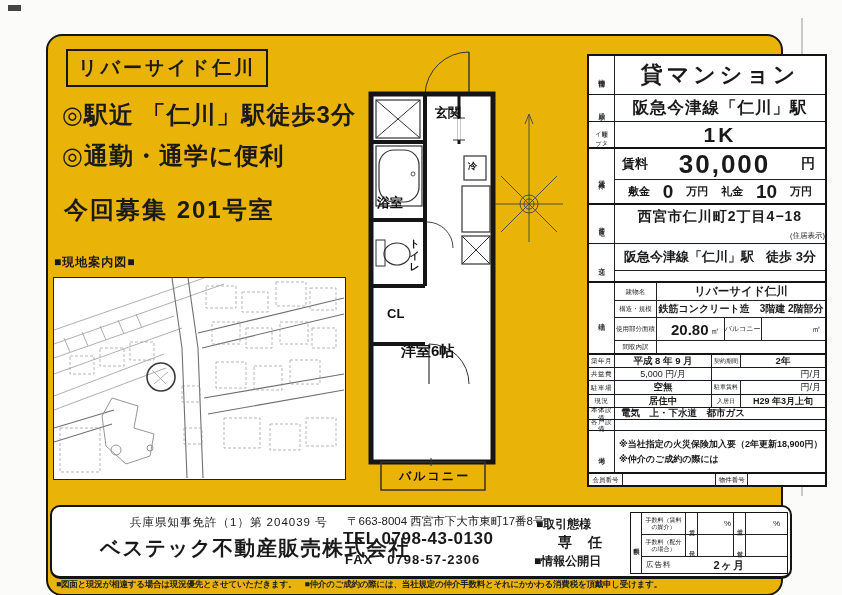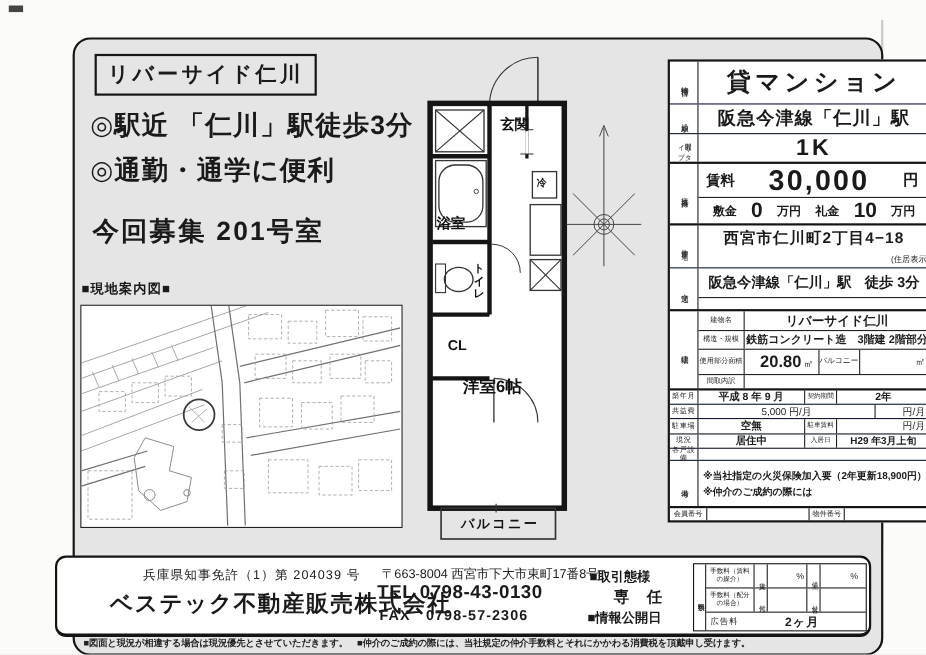--- a/index.html
+++ b/index.html
@@ -9,22 +9,22 @@
     background:#fbfbf9;
     font-family:"Liberation Sans","DejaVu Sans",sans-serif;
     color:#1a1a1a;
     overflow:hidden;
   }
   .artifact { position:absolute; background:#c9c9c9; }
   .mark-tl { position:absolute; left:8px; top:5px; width:13px; height:6px; background:#444; }
 
   
   .main-panel{
-    position:absolute; left:66px; top:34px; width:737px; height:562px;
-    border:2.5px solid #161616; border-radius:16px; background:#e5e5e5;
+    position:absolute; left:46px; top:34px; width:737px; height:562px;
+    border:2.5px solid #161616; border-radius:16px; background:#eab308;
   }
   .name-box{
     position:absolute; left:18px; top:13px; padding:4px 10px;
     border:2px solid #161616; font-size:19px; font-weight:bold; letter-spacing:3px;
   }
   .catch{ position:absolute; left:14px; top:58px; font-size:24px; font-weight:bold; line-height:1.72; letter-spacing:1px; }
   .recruit{ position:absolute; left:16px; top:158px; font-size:24px; font-weight:bold; letter-spacing:2px; }
   .map-caption{ position:absolute; left:6px; top:218px; font-size:12px; font-weight:bold; letter-spacing:1px; }
   .map-box{ position:absolute; left:5px; top:241px; width:293px; height:203px; border:1.5px solid #222; background:#fff; }
   .disclaimer{ position:absolute; left:8px; bottom:3px; width:705px; font-size:8.5px; font-weight:bold; color:#222; letter-spacing:-0.2px; white-space:nowrap; }
@@ -316,40 +316,44 @@
       </div>
     </div>
 
     <div class="srow thick" style="height:14px;">
       <div class="lab hlabel">築年月</div>
       <div class="val" style="flex:0 0 96px; font-size:9.5px; font-weight:bold;">平成 8 年 9 月</div>
       <div class="slab" style="width:30px; border-left:1px solid #222; font-size:6px;">契約期間</div>
       <div class="val" style="font-size:9.5px; font-weight:bold;">2年</div>
     </div>
 
-    <div class="srow" style="height:13px;gap:32px;">
+    <div class="srow" style="height:13px;">
       <div class="lab hlabel">共益費</div>
       <div class="val" style="flex:0 0 96px; font-size:9px;">5,000 円/月</div>
       <div style="border-left:1px solid #222; flex:1; display:flex; align-items:center; justify-content:flex-end; font-size:9px; padding-right:4px;">円/月</div>
     </div>
 
     <div class="srow" style="height:14px;">
       <div class="lab hlabel">駐車場</div>
       <div class="val" style="flex:0 0 96px; font-size:9.5px; font-weight:bold;text-align:center;">空無</div>
       <div class="slab" style="width:30px; border-left:1px solid #222; font-size:6px;">駐車賃料</div>
       <div class="val" style="justify-content:flex-end; font-size:9px; padding-right:4px;">円/月</div>
     </div>
 
     <div class="srow" style="height:13px;">
       <div class="lab hlabel">現況</div>
       <div class="val" style="flex:0 0 96px; font-size:9.5px; font-weight:bold;">居住中</div>
       <div class="slab" style="width:30px; border-left:1px solid #222; font-size:6px;">入居日</div>
       <div class="val" style="font-size:9px; font-weight:bold;">H29 年3月上旬</div>
     </div>
 
+    <div class="srow" style="height:12px;">
+      <div class="lab hlabel">本体設備</div>
+      <div class="val" style="justify-content:flex-start; padding-left:6px; font-size:9.5px; font-weight:bold;">電気　上・下水道　都市ガス</div>
+    </div>
 
     <div class="srow" style="height:11px;">
       <div class="lab hlabel">各戸設備</div>
       <div class="val"></div>
     </div>
 
     <div class="srow" style="height:42px;">
       <div class="lab vlabel">備考</div>
       <div class="val" style="flex-direction:column; align-items:flex-start; justify-content:center; padding-left:4px; font-size:9px; font-weight:bold; line-height:1.6;">
         <div>※当社指定の火災保険加入要（2年更新18,900円）</div>

